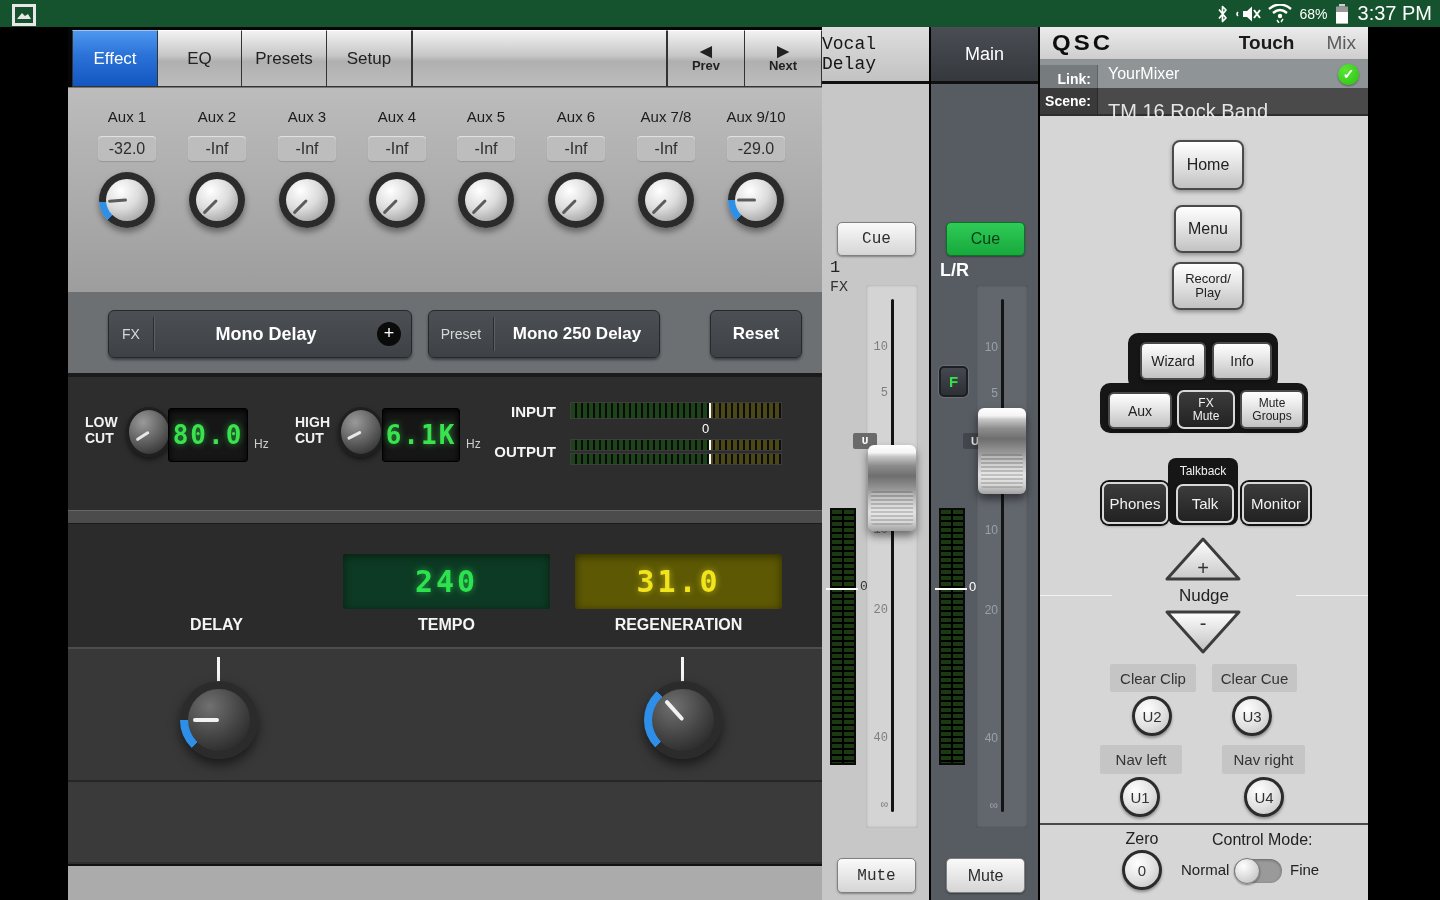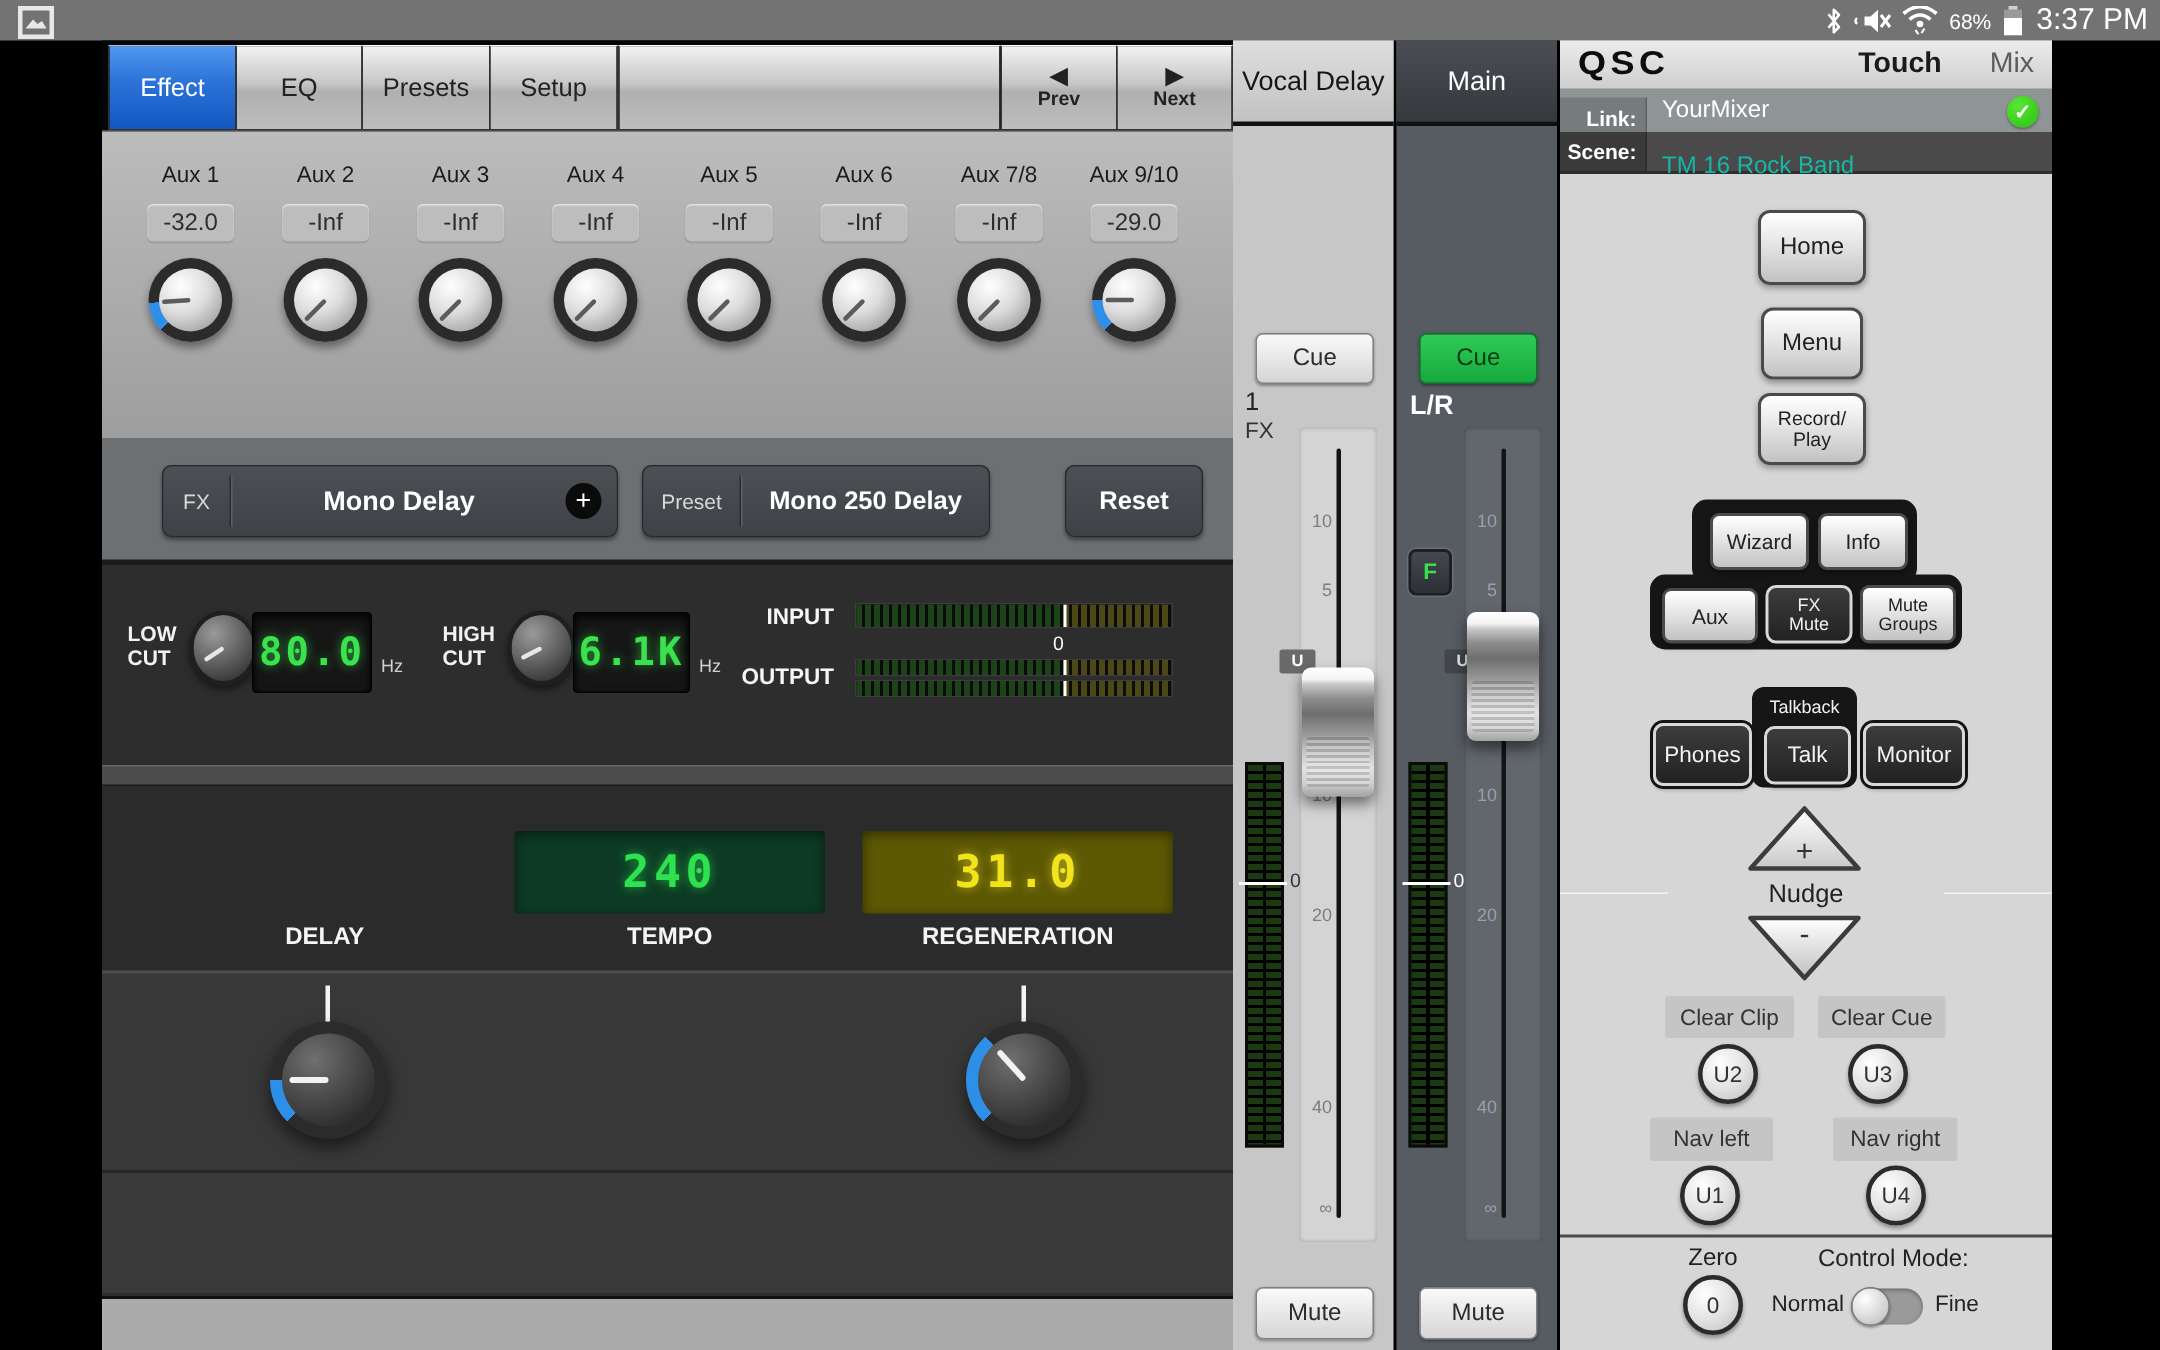--- a/index.html
+++ b/index.html
@@ -1,21 +1,21 @@
 <!DOCTYPE html>
 <html><head>
 <meta charset="utf-8">
 <style>
   html,body{margin:0;padding:0;background:#000;}
   #app{position:relative;width:1440px;height:900px;background:#000;overflow:hidden;
        font-family:"Liberation Sans",sans-serif;-webkit-font-smoothing:antialiased;}
   .abs{position:absolute;}
 
   
-  .statusbar{position:absolute;left:0;top:0;width:1440px;height:27px;background:#737373;}
+  .statusbar{position:absolute;left:0;top:0;width:1440px;height:27px;background:#14532d;}
   .sb-right{position:absolute;right:8px;top:0;height:27px;display:flex;align-items:center;gap:7px;color:#fff;}
   .sb-pct{font-size:14px;color:#fff;}
   .sb-time{font-size:20px;color:#fff;margin-left:2px;}
 
   
   #effect-panel{position:absolute;left:68px;top:27px;width:754px;height:873px;background:#2d2d2d;}
   .tabbar{position:absolute;left:0;top:0;width:754px;height:60px;background:#060606;}
   .tab{position:absolute;top:3px;height:55px;background:linear-gradient(#f2f2f2,#c6c6c6 45%,#b0b0b0 55%,#bdbdbd);
        border:1px solid #333;border-top:1px solid #fff;color:#222;font-size:17px;display:flex;align-items:center;justify-content:center;cursor:pointer;}
   .tab.active{background:linear-gradient(#4f97ef,#2a71d8 45%,#1257c0);color:#fff;border-top:1px solid #9cc4f5;}
@@ -80,21 +80,21 @@
   .tickmark{position:absolute;top:8px;width:3px;height:28px;background:#f5f5f5;}
   .knob-big{position:absolute;width:78px;height:78px;border-radius:50%;box-shadow:0 6px 12px rgba(0,0,0,.55);}
   .knob-big .face{position:absolute;inset:8px;border-radius:50%;
         background:radial-gradient(circle at 35% 28%,#707070,#454545 50%,#242424 90%);}
   .knob-big .knob-ptr{height:26px;width:4px;background:#f2f2f2;border-radius:2px;}
   .lower-dark{position:absolute;left:0;top:753px;width:754px;height:82px;background:#3a3a3a;border-top:2px solid #262626;box-sizing:border-box;}
   .footer-bar{position:absolute;left:0;top:837px;width:754px;height:36px;background:#ababab;border-top:2px solid #111;box-sizing:border-box;}
 
   
   .strip{position:absolute;top:27px;width:107px;height:873px;}
-  #channel-strip{left:822px;background:#c7c7c7;}
+  #channel-strip{left:822px;background:#c7c7c7;font-family:Liberation Mono, monospace;}
   #main-strip{left:931px;background:#575c63;}
   .strip-header{position:absolute;left:0;top:0;width:107px;height:57px;display:flex;align-items:center;justify-content:center;
                 font-size:18px;border-bottom:3px solid #101010;box-sizing:border-box;}
   #channel-strip .strip-header{background:linear-gradient(#dedede,#c2c2c2);color:#161616;}
   #main-strip .strip-header{background:linear-gradient(#4a4e54,#35383d);color:#fff;}
   .btn-light{background:linear-gradient(#fafafa,#d5d5d5);border:1px solid #808080;border-radius:5px;
              color:#2c2c2c;font-size:16px;display:flex;align-items:center;justify-content:center;
              box-shadow:0 1px 2px rgba(0,0,0,.35);cursor:pointer;}
   .btn-cue-green{background:linear-gradient(#2fcb57,#17a93c);border:1px solid #0d7427;color:#063d14;}
   .fader-panel{position:absolute;top:258px;width:52px;height:543px;border-radius:3px;}
@@ -137,21 +137,21 @@
   .touchmix{font-size:19px;color:#1a1a1a;}
   .touchmix .bold{font-weight:bold;}
   .touchmix .light{color:#5c5c5c;font-weight:normal;margin-left:32px;}
   .rp-link{position:absolute;left:0;top:33px;width:328px;height:28px;background:#8f9496;display:flex;align-items:center;}
   .rp-scene{position:absolute;left:0;top:61px;width:328px;height:28px;background:#4a4a4a;display:flex;align-items:center;border-bottom:2px solid #2e2e2e;box-sizing:border-box;}
   .rp-tag{width:58px;height:100%;display:flex;align-items:center;justify-content:flex-end;padding-right:6px;box-sizing:border-box;
           font-size:14px;font-weight:bold;color:#fff;}
   .rp-link .rp-tag{background:#767b7e;border-right:1px solid #5e6265;margin-top:10px;}
   .rp-scene .rp-tag{background:#3a3a3a;border-right:1px solid #2a2a2a;}
   .rp-link-val{margin-left:10px;font-size:16px;color:#fff;flex:1;}
-  .rp-scene-val{margin-left:10px;font-size:16px;color:#14b8a6;flex:1;margin-top:20px;}
+  .rp-scene-val{margin-left:10px;font-size:20px;color:#e5e5e5;flex:1;margin-top:20px;}
   .check-circle{width:21px;height:21px;border-radius:50%;background:radial-gradient(circle at 35% 30%,#5ae636,#28c20e);
                 color:#fff;font-size:14px;font-weight:bold;display:flex;align-items:center;justify-content:center;margin-right:9px;
                 box-shadow:0 1px 2px rgba(0,0,0,.4);}
   .btn3d{background:linear-gradient(#ffffff,#e8e8e8 40%,#c2c2c2);border:2px solid #4a4a4a;border-radius:8px;
          color:#222;display:flex;align-items:center;justify-content:center;box-shadow:0 2px 4px rgba(0,0,0,.35);cursor:pointer;text-align:center;}
   .blackbox{position:absolute;background:#161616;border-radius:10px;}
   .btn-darkk{background:linear-gradient(#3c3c3c,#222);border:2px solid #d8d8d8;box-shadow:0 0 0 2px #141414,0 2px 3px rgba(0,0,0,.4);
              border-radius:7px;color:#f2f2f2;display:flex;align-items:center;justify-content:center;cursor:pointer;}
   .two-line{flex-direction:column;line-height:14px;font-size:13px;}
   .tri-wrap{position:absolute;left:123px;width:80px;height:48px;}

